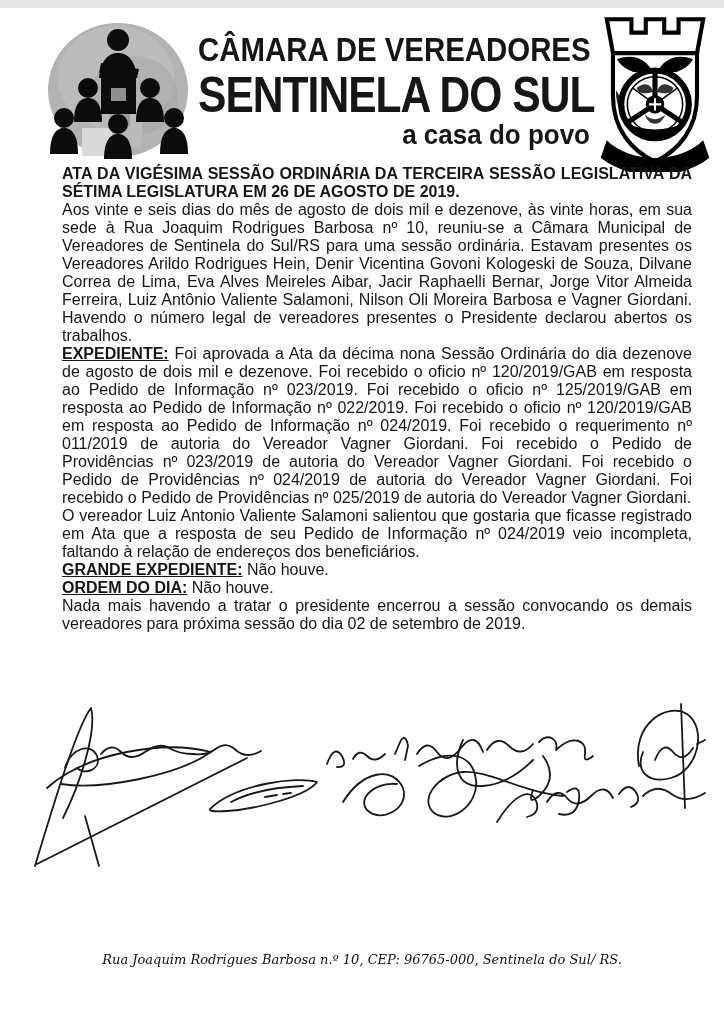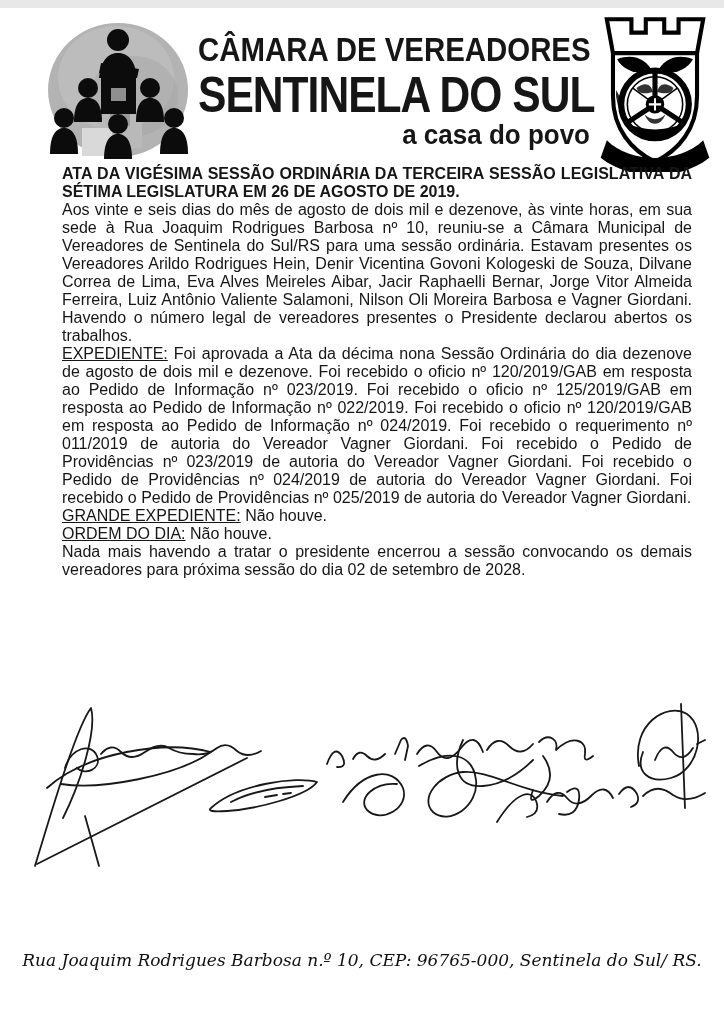--- a/index.html
+++ b/index.html
@@ -25,29 +25,29 @@
     font-weight:bold;font-size:26px;line-height:28px;text-align:right;
     padding-right:8px;margin-top:6px;transform:scaleY(1.05);transform-origin:left top;
   }
   
   .doc-body{
     position:absolute;left:62px;top:157px;width:630px;
     font-size:16px;line-height:18px;text-align:justify;
   }
   .doc-body p{margin:0;}
   .doc-title{font-weight:bold;}
-  .lbl{font-weight:normal;text-decoration:underline;}
+  .lbl{font-weight:bold;text-decoration:underline;}
   
   .sigs{position:absolute;left:15px;top:688px;width:700px;height:180px;}
   .sigs path{fill:none;stroke:#181818;stroke-width:1.8;stroke-linecap:round;stroke-linejoin:round;}
   
   .ftr{
     position:absolute;left:0;top:938px;width:724px;text-align:center;
     font-family:"DejaVu Serif",serif;font-style:italic;
-    font-size:17px;line-height:28px;color:#101010;
+    font-size:13px;line-height:28px;color:#101010;
   }
 </style>
 </head>
 <body>
 
 <div class="page">
 
   <div class="hdr">
 
     <svg class="logo-left" viewBox="0 0 160 148" aria-hidden="true">
@@ -111,23 +111,24 @@
       <path d="M33,113 Q60,124 87,113 L85,119 Q60,130 35,119 Z" fill="#000"></path>
 
       <path d="M13,129 C36,152 84,152 107,129 L113,146 C84,169 36,169 7,146 Z" fill="#000"></path>
     </svg>
   </div>
 
   <div class="doc-body">
     <p class="doc-title">ATA DA VIGÉSIMA SESSÃO ORDINÁRIA DA TERCEIRA SESSÃO LEGISLATIVA DA SÉTIMA LEGISLATURA EM 26 DE AGOSTO DE 2019.</p>
     <p>Aos vinte e seis dias do mês de agosto de dois mil e dezenove, às vinte horas, em sua sede à Rua Joaquim Rodrigues Barbosa nº 10, reuniu-se a Câmara Municipal de Vereadores de Sentinela do Sul/RS para uma sessão ordinária. Estavam presentes os Vereadores Arildo Rodrigues Hein, Denir Vicentina Govoni Kologeski de Souza, Dilvane Correa de Lima, Eva Alves Meireles Aibar, Jacir Raphaelli Bernar, Jorge Vitor Almeida Ferreira, Luiz Antônio Valiente Salamoni, Nilson Oli Moreira Barbosa e Vagner Giordani. Havendo o número legal de vereadores presentes o Presidente declarou abertos os trabalhos.</p>
     <p><span class="lbl">EXPEDIENTE:</span><span> Foi aprovada a Ata da décima nona Sessão Ordinária do dia dezenove de agosto de dois mil e dezenove. Foi recebido o oficio nº 120/2019/GAB em resposta ao Pedido de Informação nº 023/2019. Foi recebido o oficio nº 125/2019/GAB em resposta ao Pedido de Informação nº 022/2019. Foi recebido o oficio nº 120/2019/GAB em resposta ao Pedido de Informação nº 024/2019. Foi recebido o requerimento nº 011/2019 de autoria do Vereador Vagner Giordani. Foi recebido o Pedido de Providências nº 023/2019 de autoria do Vereador Vagner Giordani. Foi recebido o Pedido de Providências nº 024/2019 de autoria do Vereador Vagner Giordani. Foi recebido o Pedido de Providências nº 025/2019 de autoria do Vereador Vagner Giordani.</span></p>
+    <p>O vereador Luiz Antonio Valiente Salamoni salientou que gostaria que ficasse registrado em Ata que a resposta de seu Pedido de Informação nº 024/2019 veio incompleta, faltando à relação de endereços dos beneficiários.</p>
     <p><span class="lbl">GRANDE EXPEDIENTE:</span><span> Não houve.</span></p>
     <p><span class="lbl">ORDEM DO DIA:</span><span> Não houve.</span></p>
-    <p>Nada mais havendo a tratar o presidente encerrou a sessão convocando os demais vereadores para próxima sessão do dia 02 de setembro de 2028.</p>
+    <p>Nada mais havendo a tratar o presidente encerrou a sessão convocando os demais vereadores para próxima sessão do dia 02 de setembro de 2019.</p>
   </div>
 
   <svg class="sigs" viewBox="0 0 700 180" aria-hidden="true">
 
     <path d="M20,170 C38,110 62,30 76,12 C82,34 66,86 48,122"></path>
     <path d="M22,168 L232,62"></path>
     <path d="M32,92 C72,56 150,44 196,56 C162,80 86,94 46,88"></path>
     <path d="M84,170 L70,120"></path>
 
     <path d="M50,72 C56,52 76,46 82,60 C87,73 70,80 62,72"></path>

